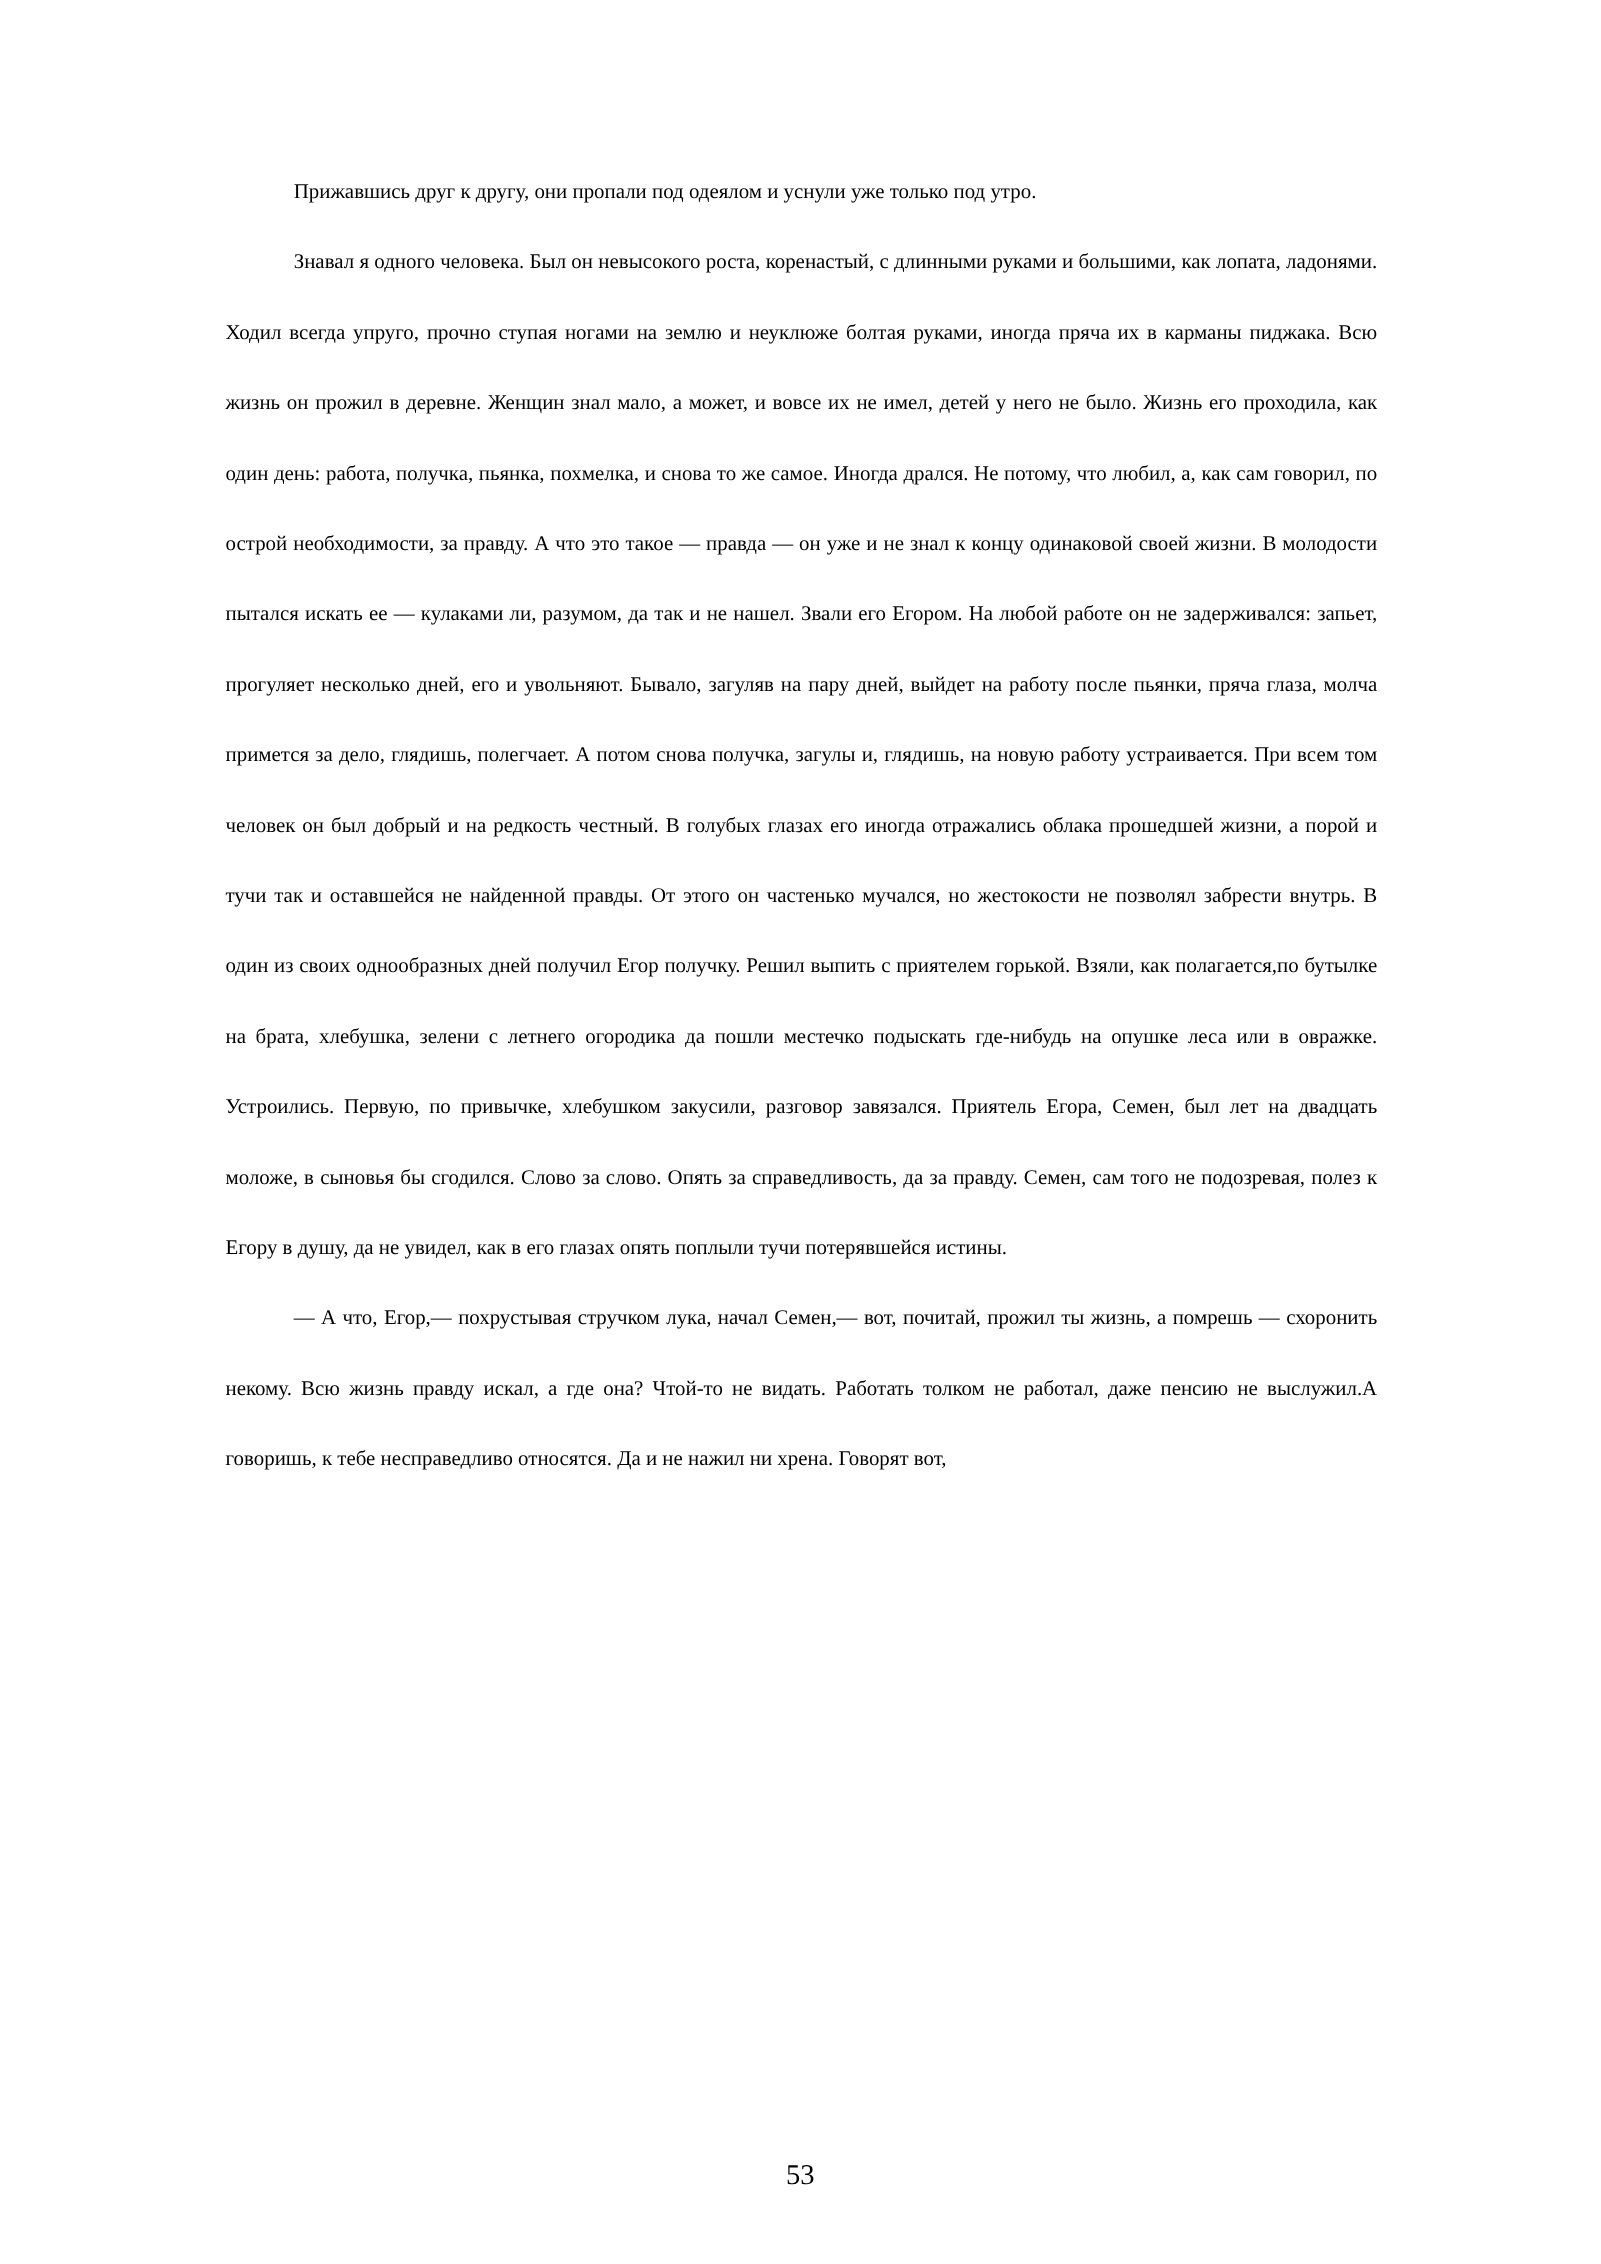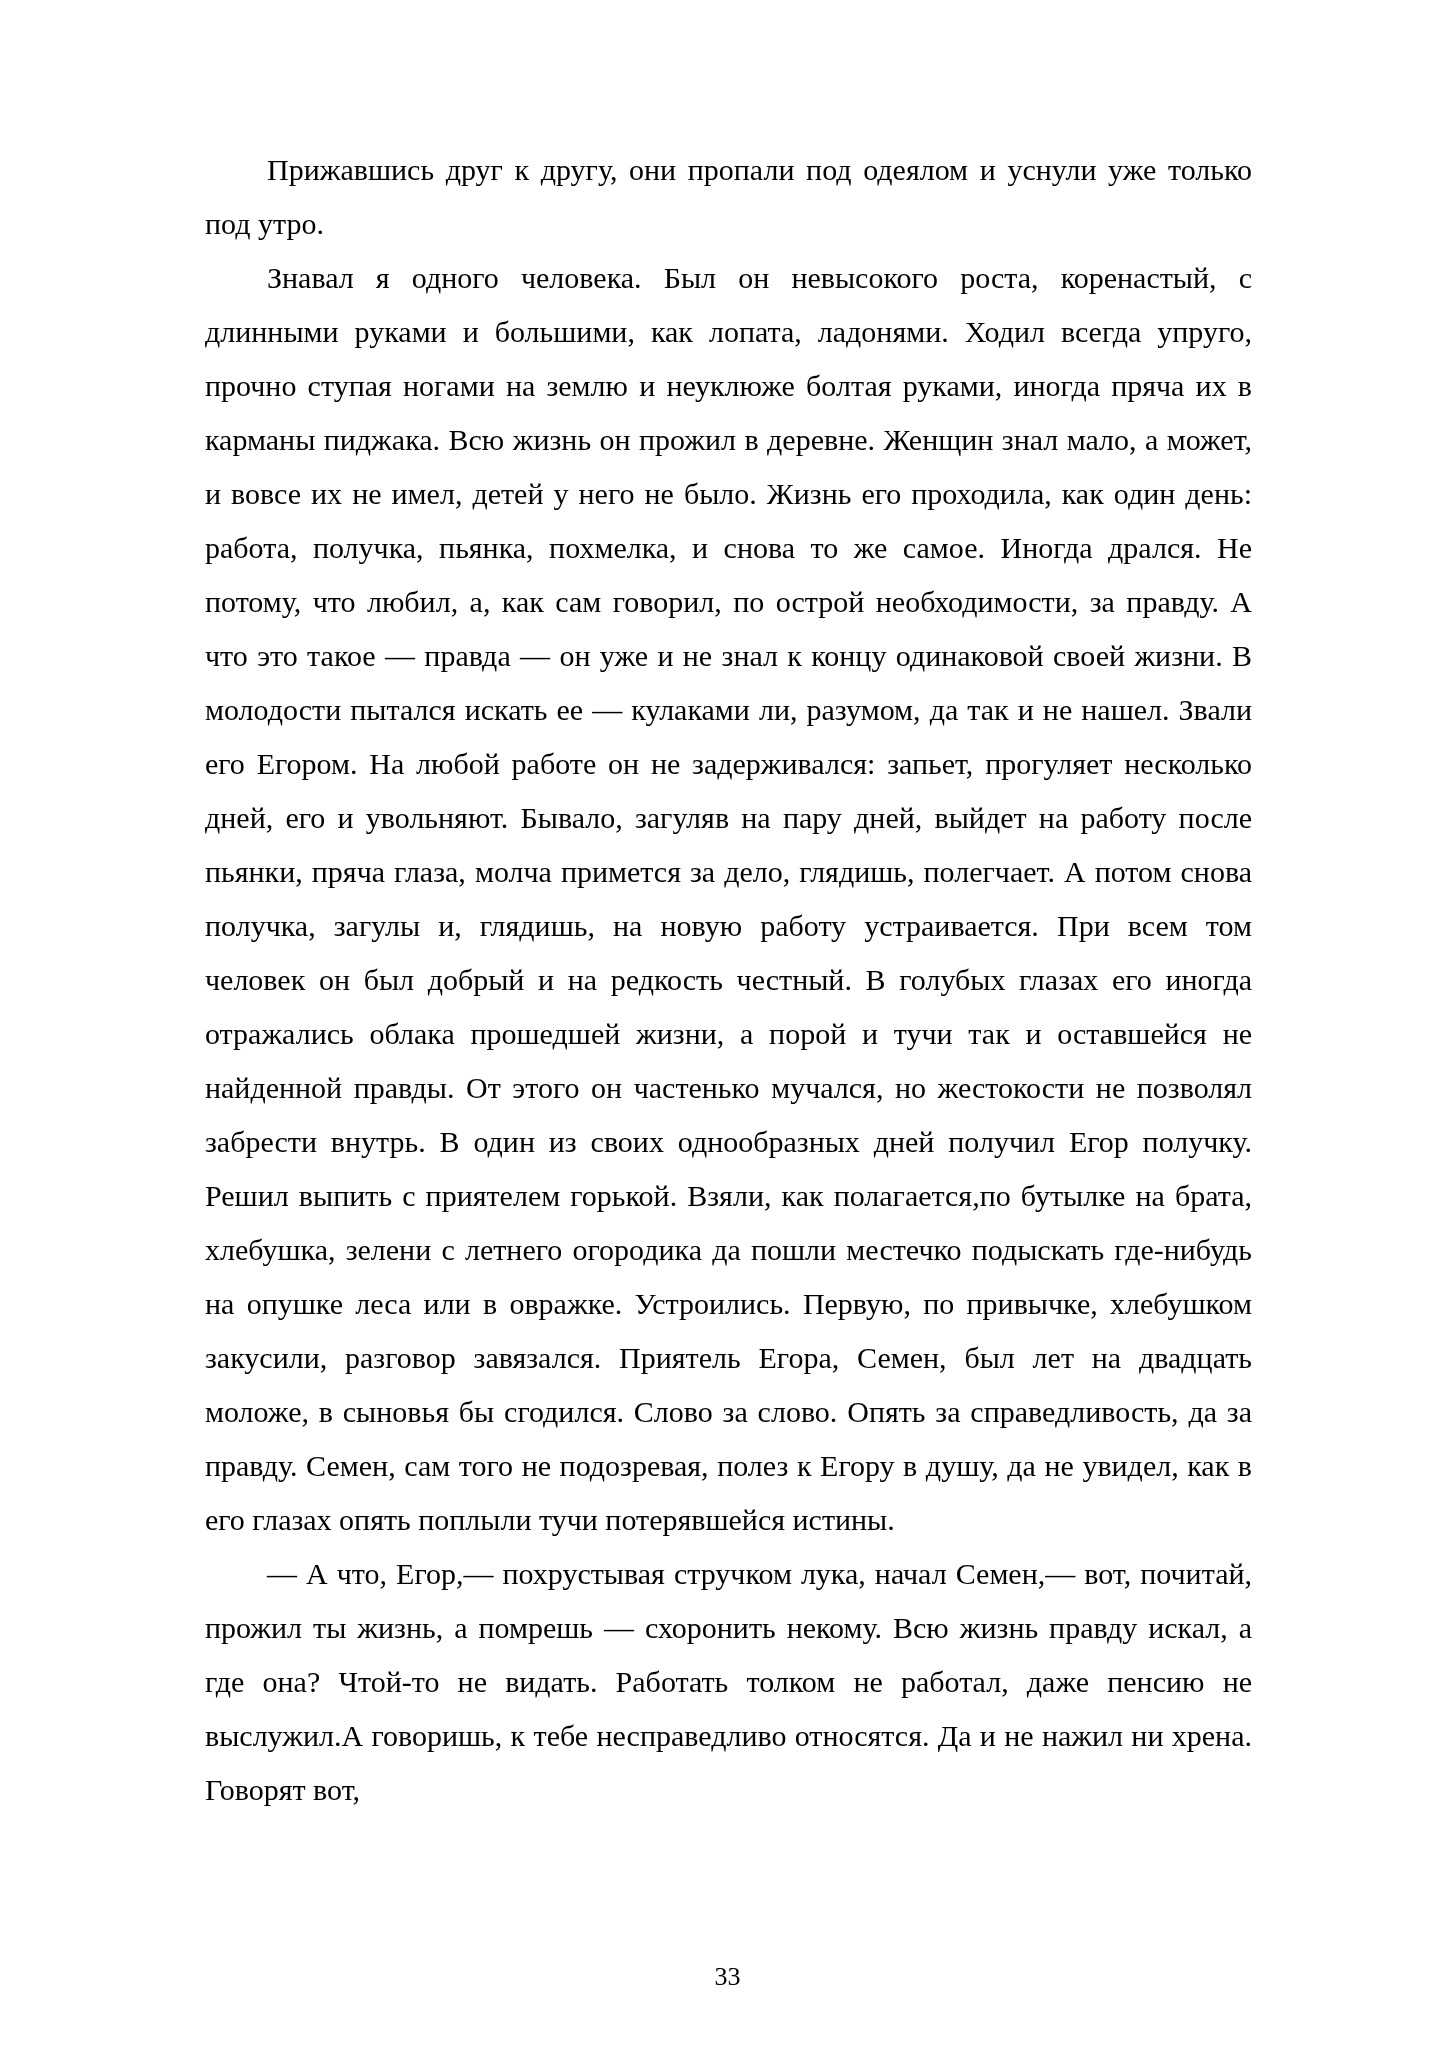--- a/index.html
+++ b/index.html
@@ -18,22 +18,22 @@
     color: #000000;
   }
   .content {
     position: absolute;
     left: 205px;
     top: 143px;
     width: 1047px;
   }
   p {
     margin: 0;
-    font-size: 30px;
-    line-height: 54px;
+    font-size: 19px;
+    line-height: 64px;
     text-align: justify;
     text-justify: inter-word;
     text-indent: 62px;
     letter-spacing: 0px;
     word-spacing: 0px;
   }
   h1.chapter-title {
     margin: 45px 0 50px 0;
     font-size: 37px;
     line-height: 44px;
@@ -60,15 +60,15 @@
 
     <p>Прижавшись друг к другу, они пропали под одеялом и уснули уже только под утро.</p>
 
 
     <p>Знавал я одного человека. Был он невысокого роста, коренастый, с длинными руками и большими, как лопата, ладонями. Ходил всегда упруго, прочно ступая ногами на землю и неуклюже болтая руками, иногда пряча их в карманы пиджака. Всю жизнь он прожил в деревне. Женщин знал мало, а может, и вовсе их не имел, детей у него не было. Жизнь его проходила, как один день: работа, получка, пьянка, похмелка, и снова то же самое. Иногда дрался. Не потому, что любил, а, как сам говорил, по острой необходимости, за правду. А что это такое — правда — он уже и не знал к концу одинаковой своей жизни. В молодости пытался искать ее — кулаками ли, разумом, да так и не нашел. Звали его Егором. На любой работе он не задерживался: запьет, прогуляет несколько дней, его и увольняют. Бывало, загуляв на пару дней, выйдет на работу после пьянки, пряча глаза, молча примется за дело, глядишь, полегчает. А потом снова получка, загулы и, глядишь, на новую работу устраивается. При всем том человек он был добрый и на редкость честный. В голубых глазах его иногда отражались облака прошедшей жизни, а порой и тучи так и оставшейся не найденной правды. От этого он частенько мучался, но жестокости не позволял забрести внутрь. В один из своих однообразных дней получил Егор получку. Решил выпить с приятелем горькой. Взяли, как полагается,по бутылке на брата, хлебушка, зелени с летнего огородика да пошли местечко подыскать где-нибудь на опушке леса или в овражке. Устроились. Первую, по привычке, хлебушком закусили, разговор завязался. Приятель Егора, Семен, был лет на двадцать моложе, в сыновья бы сгодился. Слово за слово. Опять за справедливость, да за правду. Семен, сам того не подозревая, полез к Егору в душу, да не увидел, как в его глазах опять поплыли тучи потерявшейся истины.</p>
 
     <p>— А что, Егор,— похрустывая стручком лука, начал Семен,— вот, почитай, прожил ты жизнь, а помрешь — схоронить некому. Всю жизнь правду искал, а где она? Чтой-то не видать. Работать толком не работал, даже пенсию не выслужил.А говоришь, к тебе несправедливо относятся. Да и не нажил ни хрена. Говорят вот,</p>
 
   </div>
 
-  <div class="page-number">33</div>
+  <div class="page-number">53</div>
 
 </div>
 
 </body></html>

